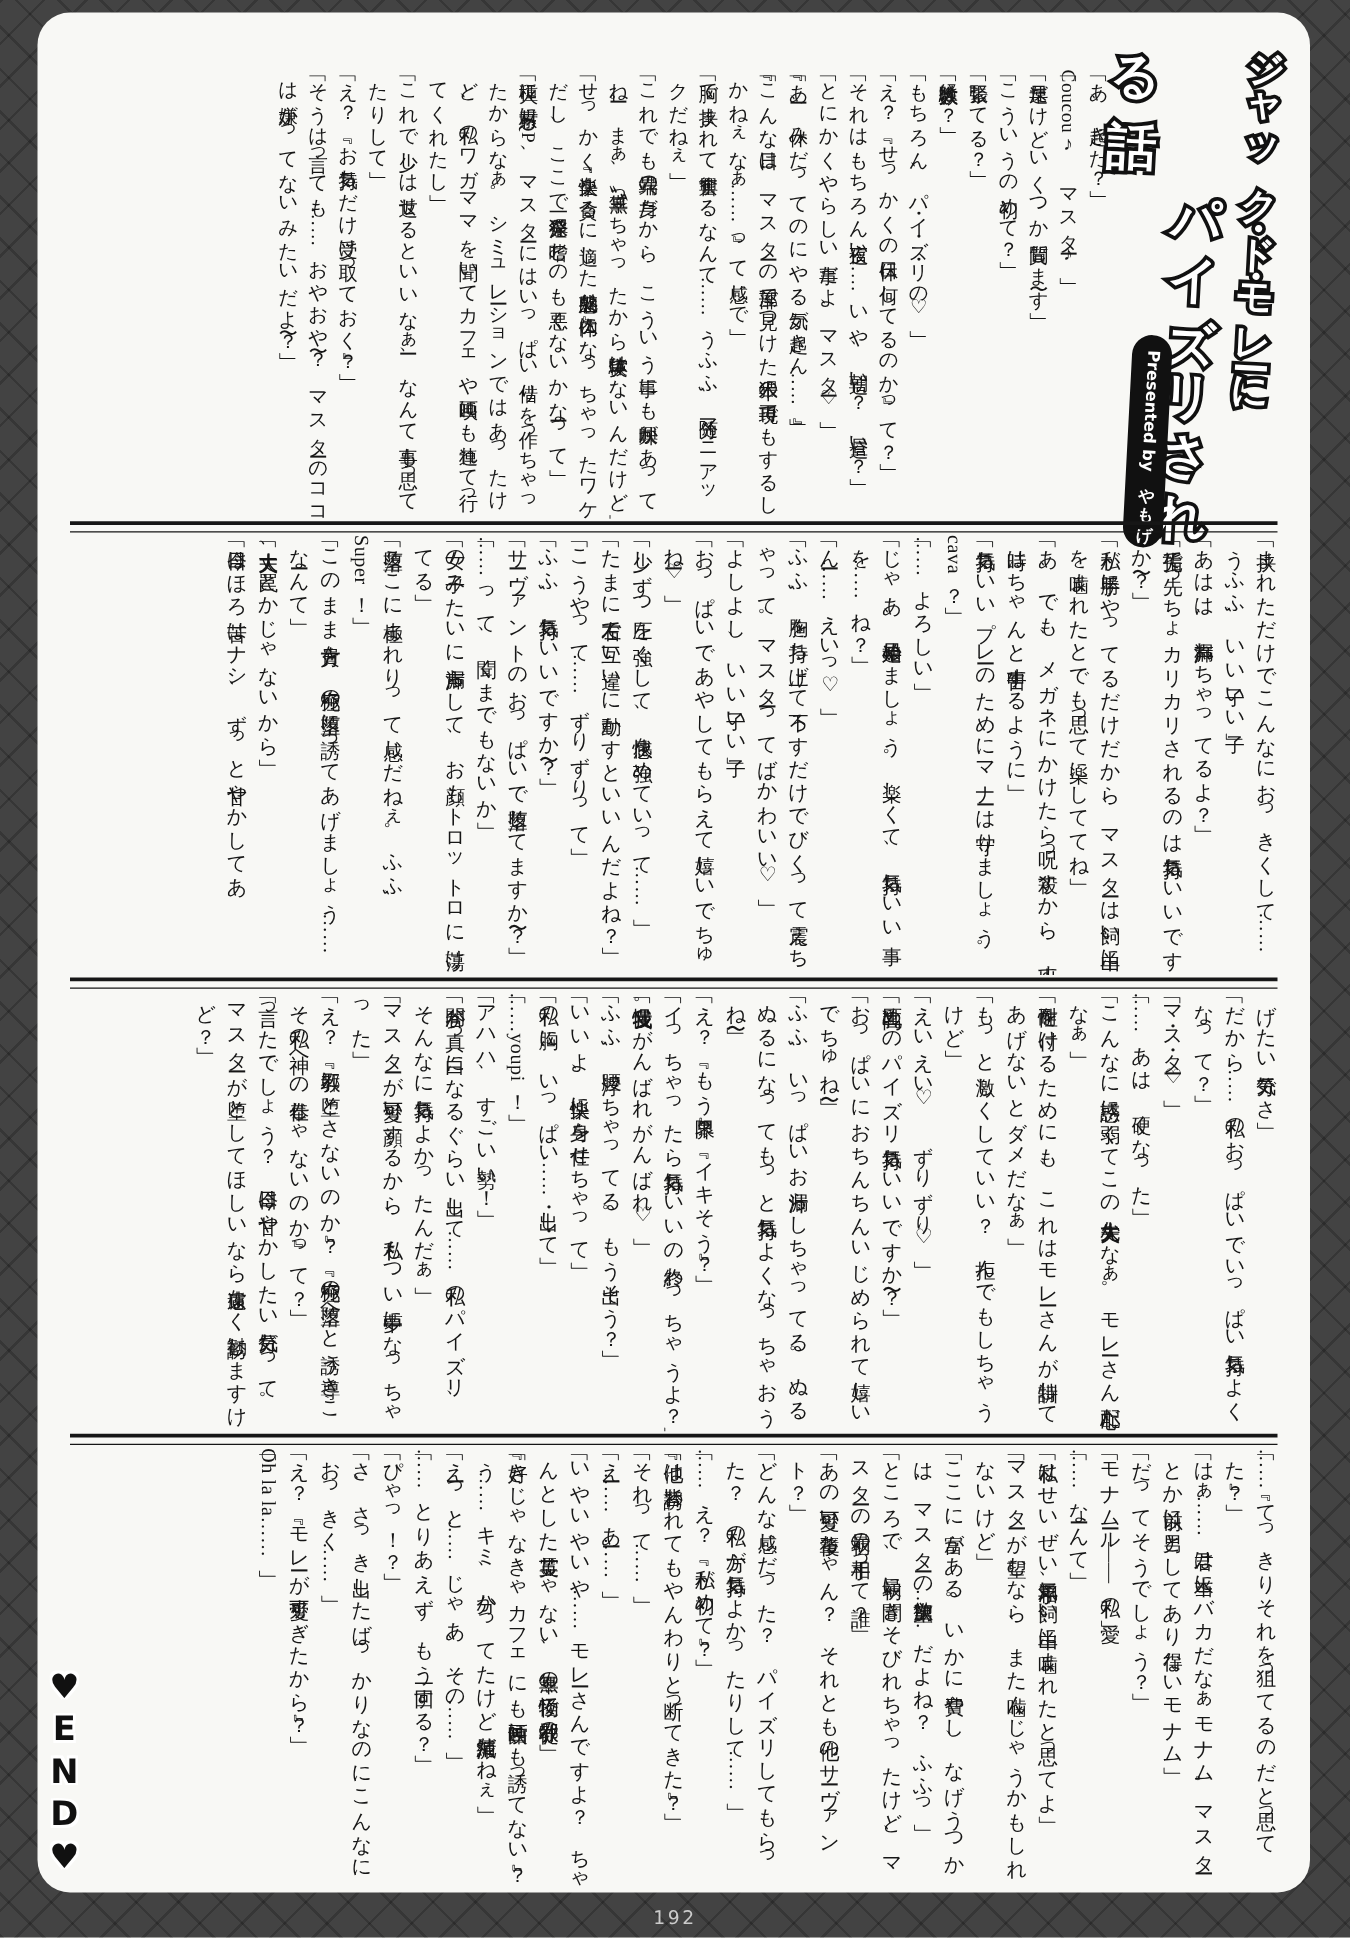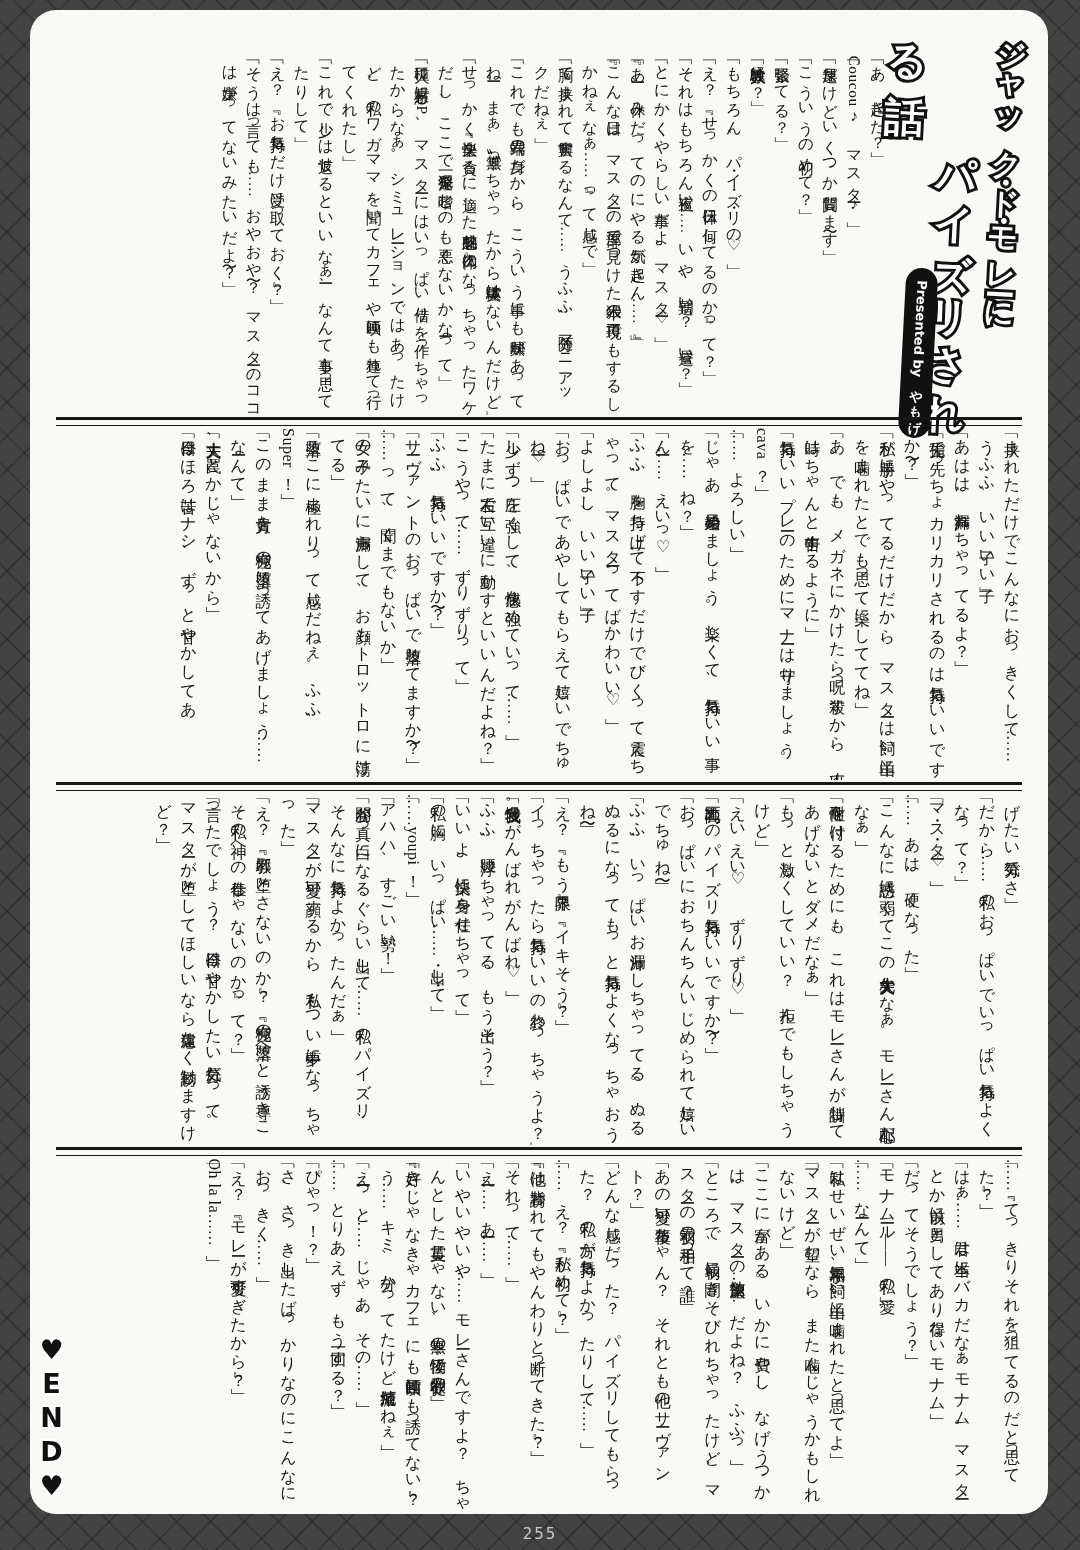--- a/index.html
+++ b/index.html
@@ -179,13 +179,13 @@
       <p>「……とりあえず、もう一回する？」</p>
       <p>「ぴゃっ！？」</p>
       <p>「さ、さっき出したばっかりなのにこんなにおっきく……」</p>
       <p>「え？　『モレーが可愛すぎたから』？」</p>
       <p>「Oh la la……」</p>
     </div>
 
   <div class="end-mark">♥END♥</div>
 </div>
 
-<div class="page-number">255</div>
+<div class="page-number">192</div>
 
 </body></html>

